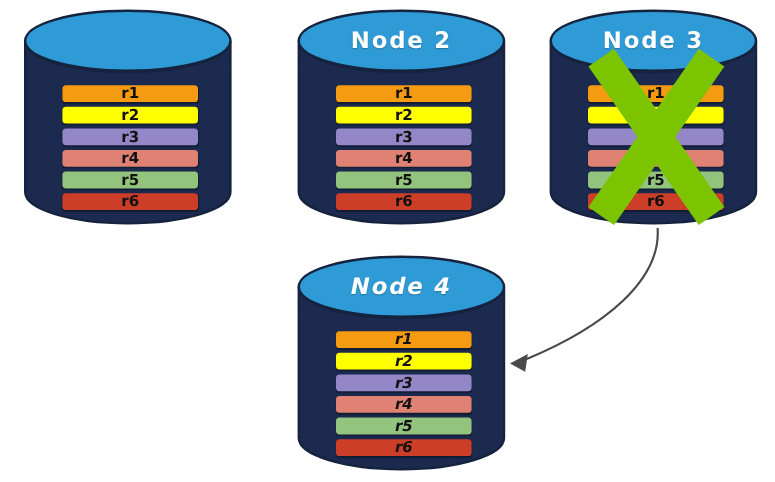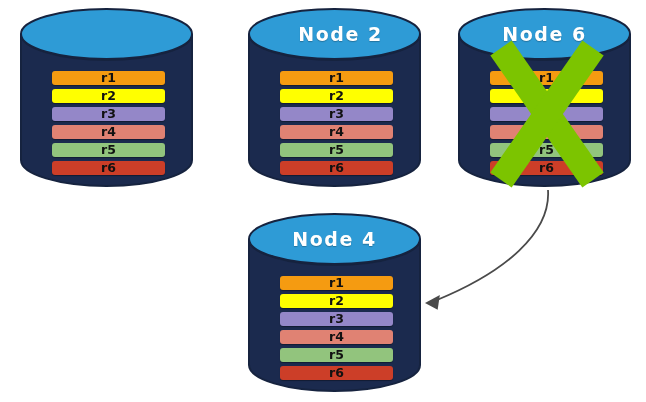--- a/index.html
+++ b/index.html
@@ -108,21 +108,21 @@
             <div class="row-label" style="top: 0px; color: rgb(17, 17, 17);">r4</div>
           </div>
           <div class="row-bar" style="left: 32px; width: 113px; top: 135px; height: 14px; background: rgb(146, 196, 125);">
             <div class="row-label" style="top: 0px; color: rgb(17, 17, 17);">r5</div>
           </div>
           <div class="row-bar" style="left: 32px; width: 113px; top: 153px; height: 14px; background: rgb(204, 62, 40);">
             <div class="row-label" style="top: 0px; color: rgb(17, 17, 17);">r6</div>
           </div>
         </div>
       </div>
-      <div class="node" style="left: 248px; top: 8px; width: 173px; height: 178px; padding-left: 12px;">
+      <div class="node" style="left: 248px; top: 8px; width: 173px; height: 178px;">
         <svg class="node-svg" width="173" height="184" viewBox="0 0 173 184">
           <path d="M 1 26 L 1 152 A 85.5 26 0 0 0 172 152 L 172 26 A 85.5 26 0 0 1 1 26 Z" fill="#1b2a4e" stroke="#16233f" stroke-width="2"></path>
           <ellipse cx="86.5" cy="26" rx="85.5" ry="25" fill="#2e9bd6" stroke="#16233f" stroke-width="2"></ellipse>
         </svg>
         <div class="node-title" style="top: 15px;">Node  2</div>
         <div class="rows-layer">
           <div class="row-bar" style="left: 32px; width: 113px; top: 63px; height: 14px; background: rgb(245, 155, 17);">
             <div class="row-label" style="top: 0px; color: rgb(17, 17, 17);">r1</div>
           </div>
           <div class="row-bar" style="left: 32px; width: 113px; top: 81px; height: 14px; background: rgb(255, 255, 0);">
@@ -140,43 +140,43 @@
           <div class="row-bar" style="left: 32px; width: 113px; top: 153px; height: 14px; background: rgb(204, 62, 40);">
             <div class="row-label" style="top: 0px; color: rgb(17, 17, 17);">r6</div>
           </div>
         </div>
       </div>
       <div class="node" style="left: 458px; top: 8px; width: 173px; height: 178px;">
         <svg class="node-svg" width="173" height="184" viewBox="0 0 173 184">
           <path d="M 1 26 L 1 152 A 85.5 26 0 0 0 172 152 L 172 26 A 85.5 26 0 0 1 1 26 Z" fill="#1b2a4e" stroke="#16233f" stroke-width="2"></path>
           <ellipse cx="86.5" cy="26" rx="85.5" ry="25" fill="#2e9bd6" stroke="#16233f" stroke-width="2"></ellipse>
         </svg>
-        <div class="node-title" style="top: 15px;">Node  6</div>
-        <div class="rows-layer">
-          <div class="row-bar" style="left: 32px; width: 113px; top: 63px; height: 14px; background: rgb(245, 155, 17);">
-            <div class="row-label" style="top: 0px; color: rgb(17, 17, 17);">r1</div>
-          </div>
-          <div class="row-bar" style="left: 32px; width: 113px; top: 81px; height: 14px; background: rgb(255, 255, 0);">
-            <div class="row-label" style="top: 0px; color: rgb(17, 17, 17);">r2</div>
-          </div>
-          <div class="row-bar" style="left: 32px; width: 113px; top: 99px; height: 14px; background: rgb(148, 135, 200);">
-            <div class="row-label" style="top: 0px; color: rgb(17, 17, 17);">r3</div>
-          </div>
-          <div class="row-bar" style="left: 32px; width: 113px; top: 117px; height: 14px; background: rgb(224, 130, 115);">
-            <div class="row-label" style="top: 0px; color: rgb(17, 17, 17);">r4</div>
-          </div>
-          <div class="row-bar" style="left: 32px; width: 113px; top: 135px; height: 14px; background: rgb(146, 196, 125);">
-            <div class="row-label" style="top: 0px; color: rgb(17, 17, 17);">r5</div>
-          </div>
-          <div class="row-bar" style="left: 32px; width: 113px; top: 153px; height: 14px; background: rgb(204, 62, 40);">
-            <div class="row-label" style="top: 0px; color: rgb(17, 17, 17);">r6</div>
-          </div>
-        </div>
-      </div>
-      <div class="node" style="left: 248px; top: 213px; width: 173px; height: 178px;">
+        <div class="node-title" style="top: 15px;">Node  3</div>
+        <div class="rows-layer">
+          <div class="row-bar" style="left: 32px; width: 113px; top: 63px; height: 14px; background: rgb(245, 155, 17);">
+            <div class="row-label" style="top: 0px; color: rgb(17, 17, 17);">r1</div>
+          </div>
+          <div class="row-bar" style="left: 32px; width: 113px; top: 81px; height: 14px; background: rgb(255, 255, 0);">
+            <div class="row-label" style="top: 0px; color: rgb(17, 17, 17);">r2</div>
+          </div>
+          <div class="row-bar" style="left: 32px; width: 113px; top: 99px; height: 14px; background: rgb(148, 135, 200);">
+            <div class="row-label" style="top: 0px; color: rgb(17, 17, 17);">r3</div>
+          </div>
+          <div class="row-bar" style="left: 32px; width: 113px; top: 117px; height: 14px; background: rgb(224, 130, 115);">
+            <div class="row-label" style="top: 0px; color: rgb(17, 17, 17);">r4</div>
+          </div>
+          <div class="row-bar" style="left: 32px; width: 113px; top: 135px; height: 14px; background: rgb(146, 196, 125);">
+            <div class="row-label" style="top: 0px; color: rgb(17, 17, 17);">r5</div>
+          </div>
+          <div class="row-bar" style="left: 32px; width: 113px; top: 153px; height: 14px; background: rgb(204, 62, 40);">
+            <div class="row-label" style="top: 0px; color: rgb(17, 17, 17);">r6</div>
+          </div>
+        </div>
+      </div>
+      <div class="node" style="left: 248px; top: 213px; width: 173px; height: 178px; font-style: italic;">
         <svg class="node-svg" width="173" height="184" viewBox="0 0 173 184">
           <path d="M 1 26 L 1 152 A 85.5 26 0 0 0 172 152 L 172 26 A 85.5 26 0 0 1 1 26 Z" fill="#1b2a4e" stroke="#16233f" stroke-width="2"></path>
           <ellipse cx="86.5" cy="26" rx="85.5" ry="25" fill="#2e9bd6" stroke="#16233f" stroke-width="2"></ellipse>
         </svg>
         <div class="node-title" style="top: 15px;">Node  4</div>
         <div class="rows-layer">
           <div class="row-bar" style="left: 32px; width: 113px; top: 63px; height: 14px; background: rgb(245, 155, 17);">
             <div class="row-label" style="top: 0px; color: rgb(17, 17, 17);">r1</div>
           </div>
           <div class="row-bar" style="left: 32px; width: 113px; top: 81px; height: 14px; background: rgb(255, 255, 0);">

